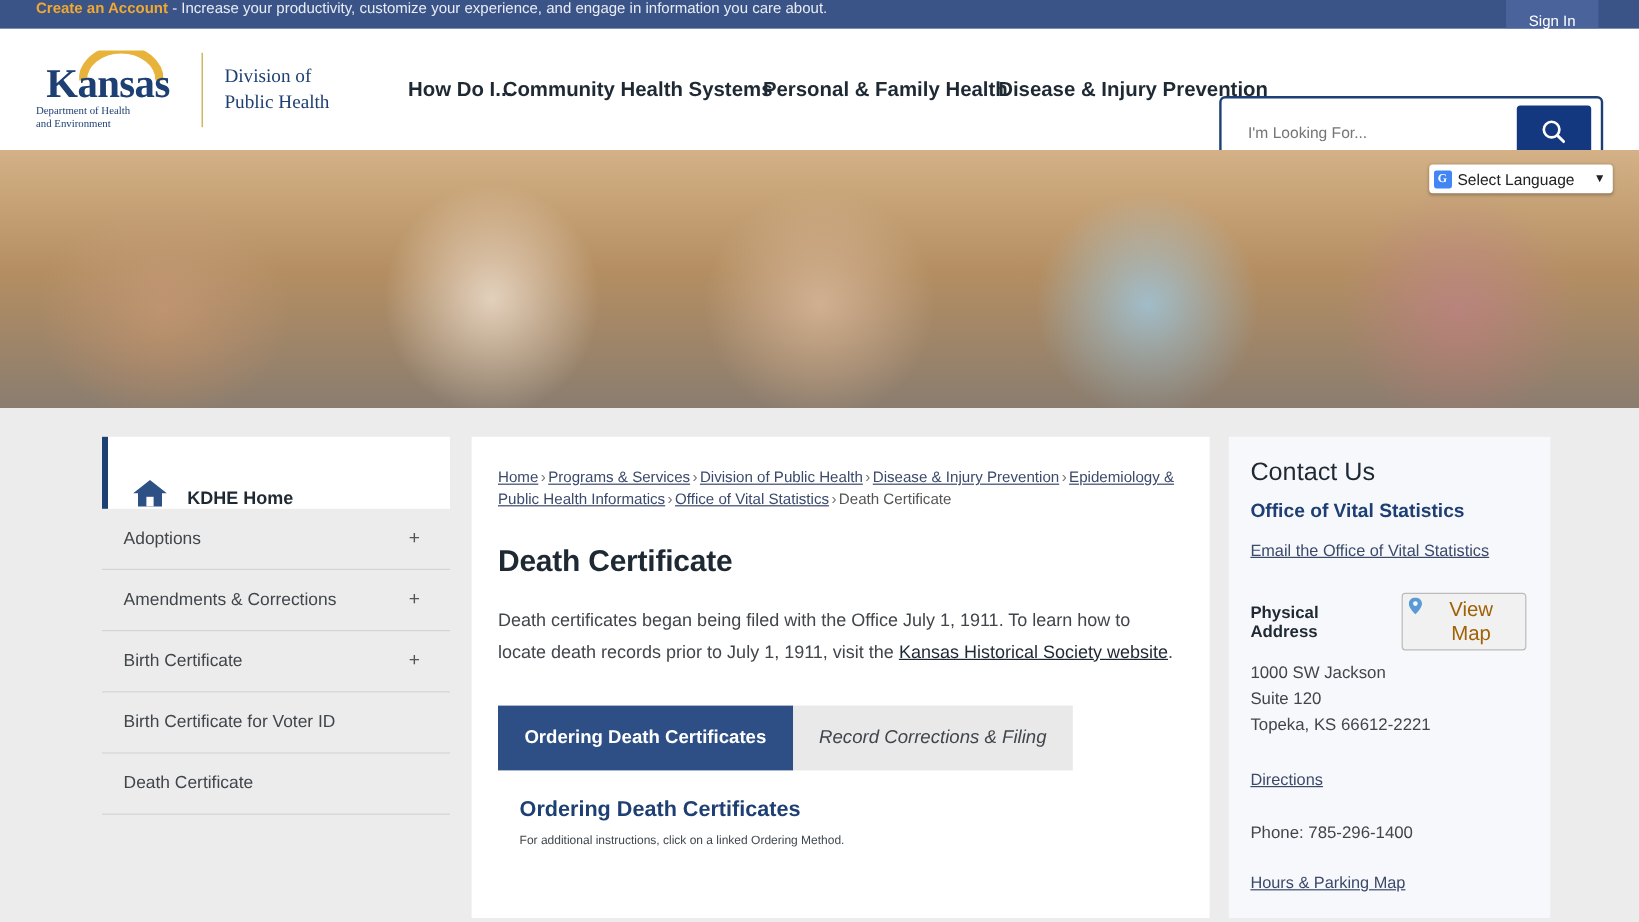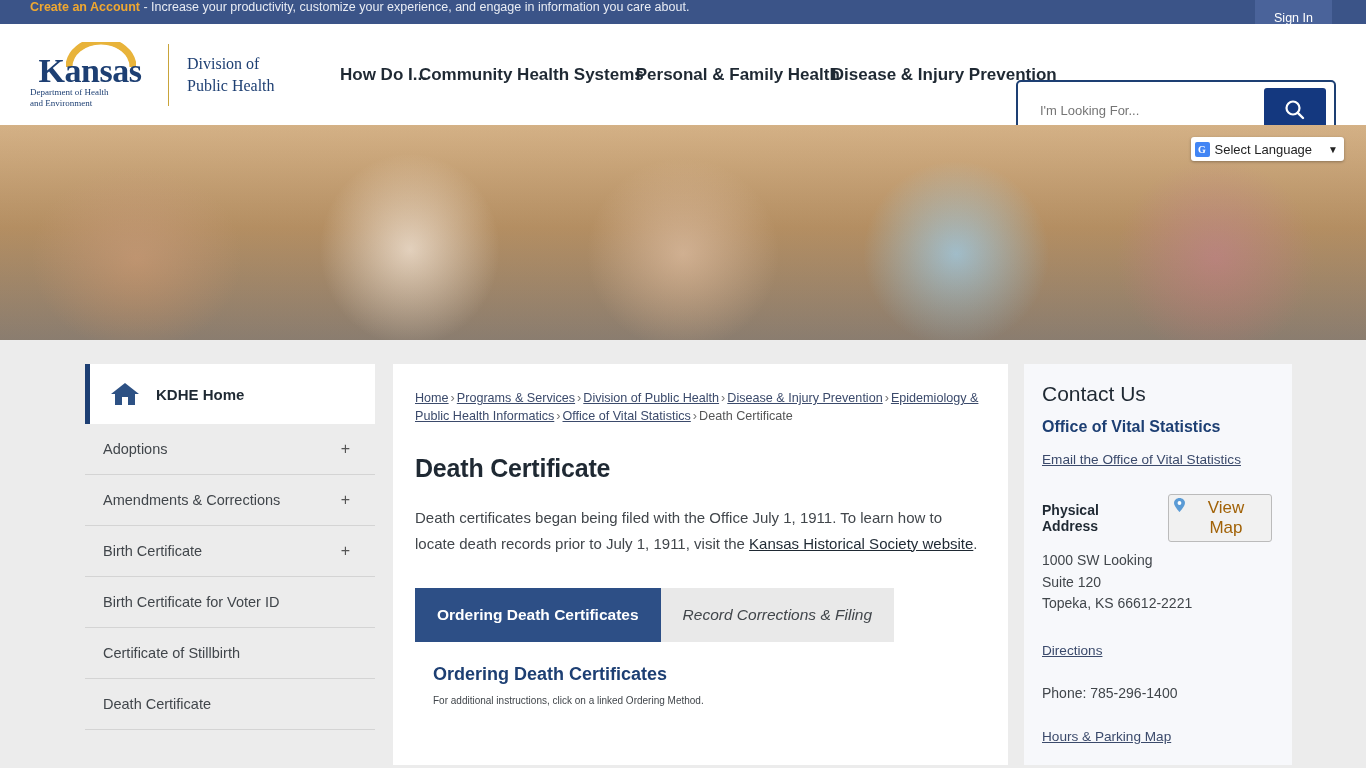--- a/index.html
+++ b/index.html
@@ -202,21 +202,21 @@
     gap: 0;
   }
   .sidebar {
     width: 290px;
     margin-left: 85px;
   }
   .side-home {
     background: #fff;
     border-left: 5px solid #1d3f73;
     height: 60px;
-    display: flex; align-items: center;
+    display: flex; align-items: flex-end;
     padding-left: 20px;
     gap: 16px;
   }
   .side-home-label {
     font-size: 15px;
     font-weight: bold;
     color: #1f2933;
   }
   .side-item {
     height: 51px;
@@ -412,24 +412,20 @@
     </div>
     <div class="side-item">
       <span>Birth Certificate</span>
       <span class="plus">+</span>
     </div>
     <div class="side-item">
       <span>Birth Certificate for Voter ID</span>
       <span class="plus"></span>
     </div>
     <div class="side-item">
-      <span>Certificate of Stillbirth</span>
-      <span class="plus"></span>
-    </div>
-    <div class="side-item">
       <span>Death Certificate</span>
       <span class="plus"></span>
     </div>
   </aside>
 
   <main class="content">
 
     <div class="breadcrumb">
       <a href="#">Home</a><span class="sep">›</span><a href="#">Programs &amp; Services</a><span class="sep">›</span><a href="#">Division of Public Health</a><span class="sep">›</span><a href="#">Disease &amp; Injury Prevention</a><span class="sep">›</span><a href="#">Epidemiology &amp; Public Health Informatics</a><span class="sep">›</span><a href="#">Office of Vital Statistics</a><span class="sep">›</span><span class="cur">Death Certificate</span>
     </div>
@@ -460,21 +456,21 @@
       <span class="lbl">Physical Address</span>
       <button class="viewmap">
         <svg width="11" height="14" viewBox="0 0 11 14">
           <path d="M5.5 0 C2.5 0 0 2.3 0 5.1 C0 8.7 5.5 14 5.5 14 C5.5 14 11 8.7 11 5.1 C11 2.3 8.5 0 5.5 0 Z" fill="#5b9bd5"></path>
           <circle cx="5.5" cy="5" r="1.9" fill="#ffffff"></circle>
         </svg>
         <span>View Map</span>
       </button>
     </div>
 
-    <div class="addr-line">1000 SW Looking</div>
+    <div class="addr-line">1000 SW Jackson</div>
     <div class="addr-line">Suite 120</div>
     <div class="addr-line">Topeka, KS 66612-2221</div>
 
     <div class="rail-gap"></div>
     <a href="#">Directions</a>
 
     <div class="rail-gap"></div>
     <div class="phone">Phone: 785-296-1400</div>
 
     <div class="rail-gap"></div>

